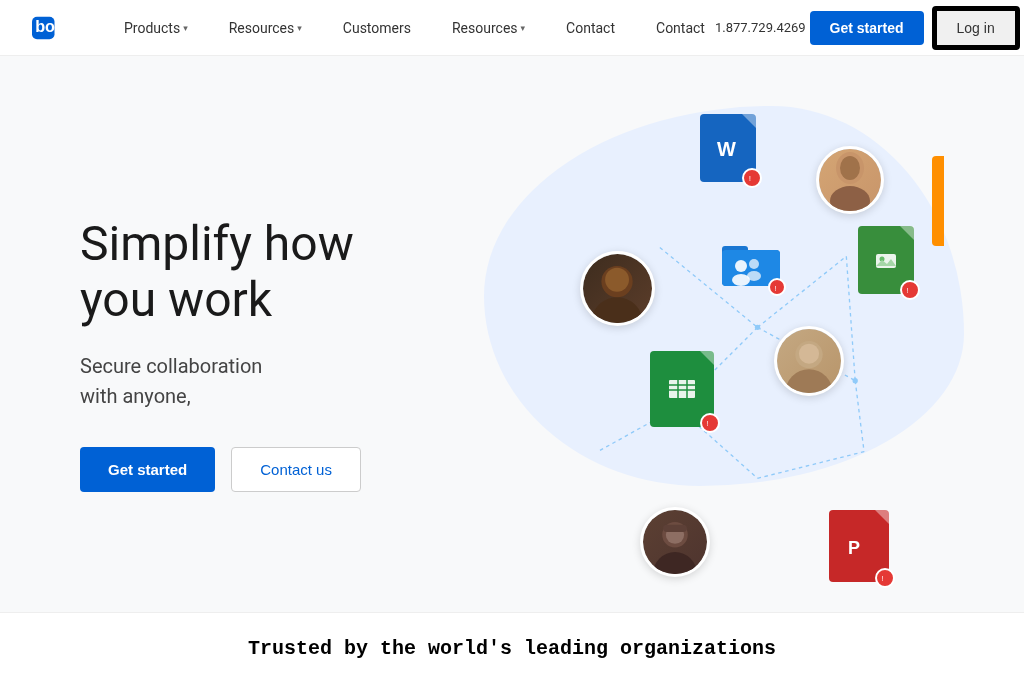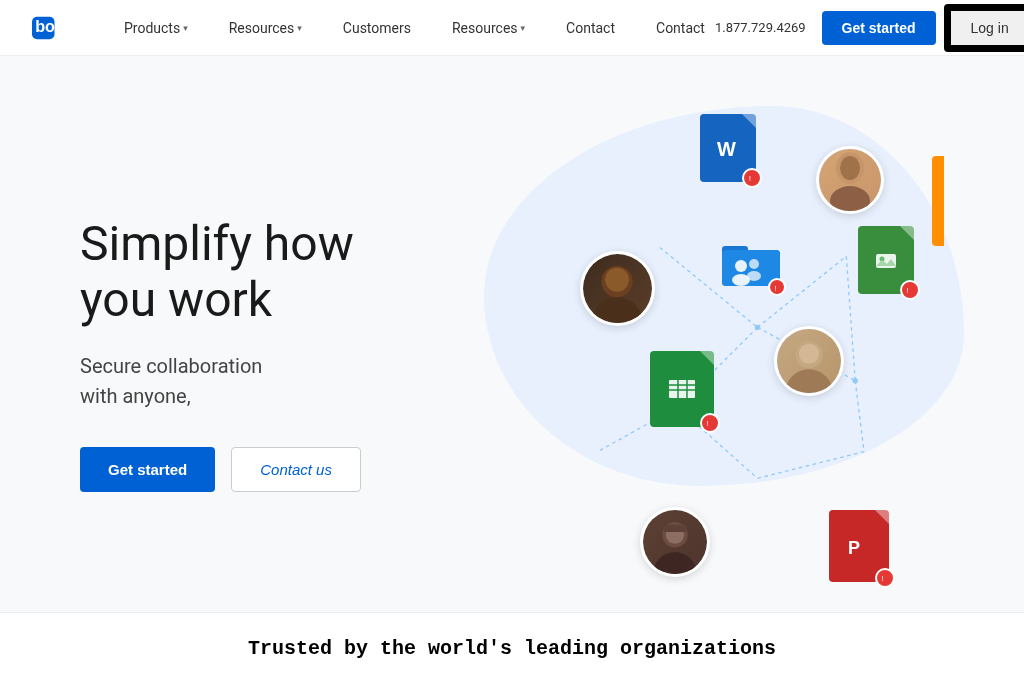--- a/index.html
+++ b/index.html
@@ -45,39 +45,39 @@
       white-space: nowrap;
     }
     .nav-link .chevron {
       font-size: 9px;
       color: #666;
       margin-top: 1px;
     }
     .nav-phone {
       font-size: 13px;
       color: #333;
-      margin-right: 16px;
+      margin-right: 4px;
       white-space: nowrap;
     }
     .btn-get-started {
       background: #0061d5;
       color: #fff;
       border: none;
       border-radius: 4px;
       padding: 9px 20px;
       font-size: 14px;
       font-weight: 600;
       cursor: pointer;
       margin-right: 8px;
       white-space: nowrap;
     }
     .btn-login {
       background: #f0f0f0;
       color: #333;
-      border: 7px solid #000000;
+      border: 5px solid #000000;
       border-radius: 4px;
       padding: 9px 20px;
       font-size: 14px;
       font-weight: 500;
       cursor: pointer;
       white-space: nowrap;
     }
 
     
     .hero {
@@ -122,21 +122,20 @@
     }
     .btn-hero-contact {
       background: #fff;
       color: #0061d5;
       border: 1px solid #ccc;
       border-radius: 4px;
       padding: 13px 28px;
       font-size: 15px;
       font-weight: 500;
       cursor: pointer;
-      font-style: italic;
     }
 
     
     .hero-illustration {
       flex: 1;
       position: relative;
       height: 100%;
       display: flex;
       align-items: center;
       justify-content: center;

